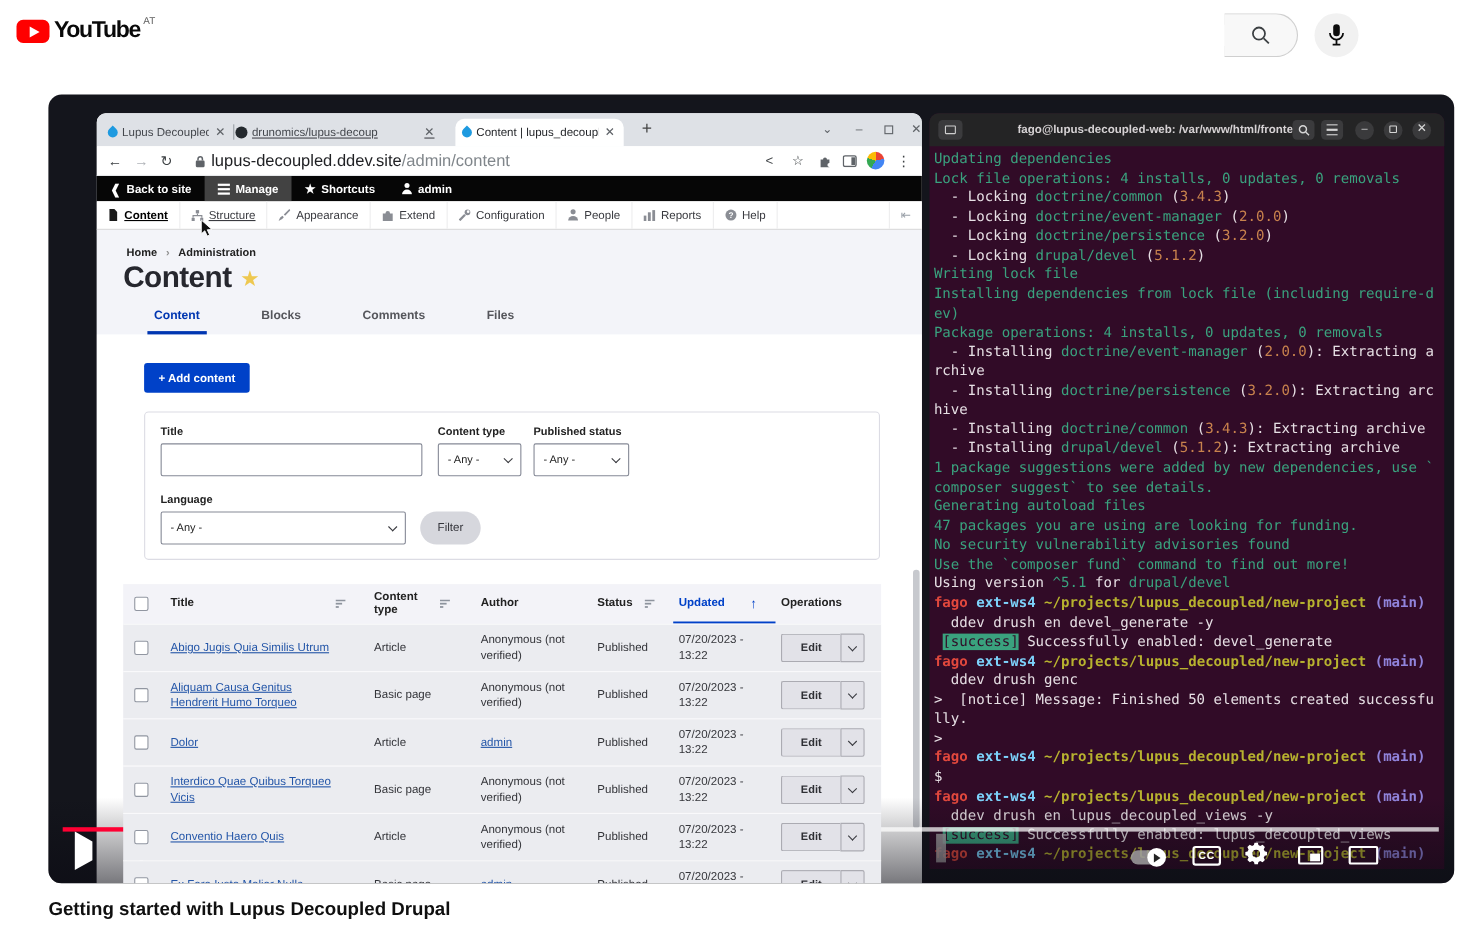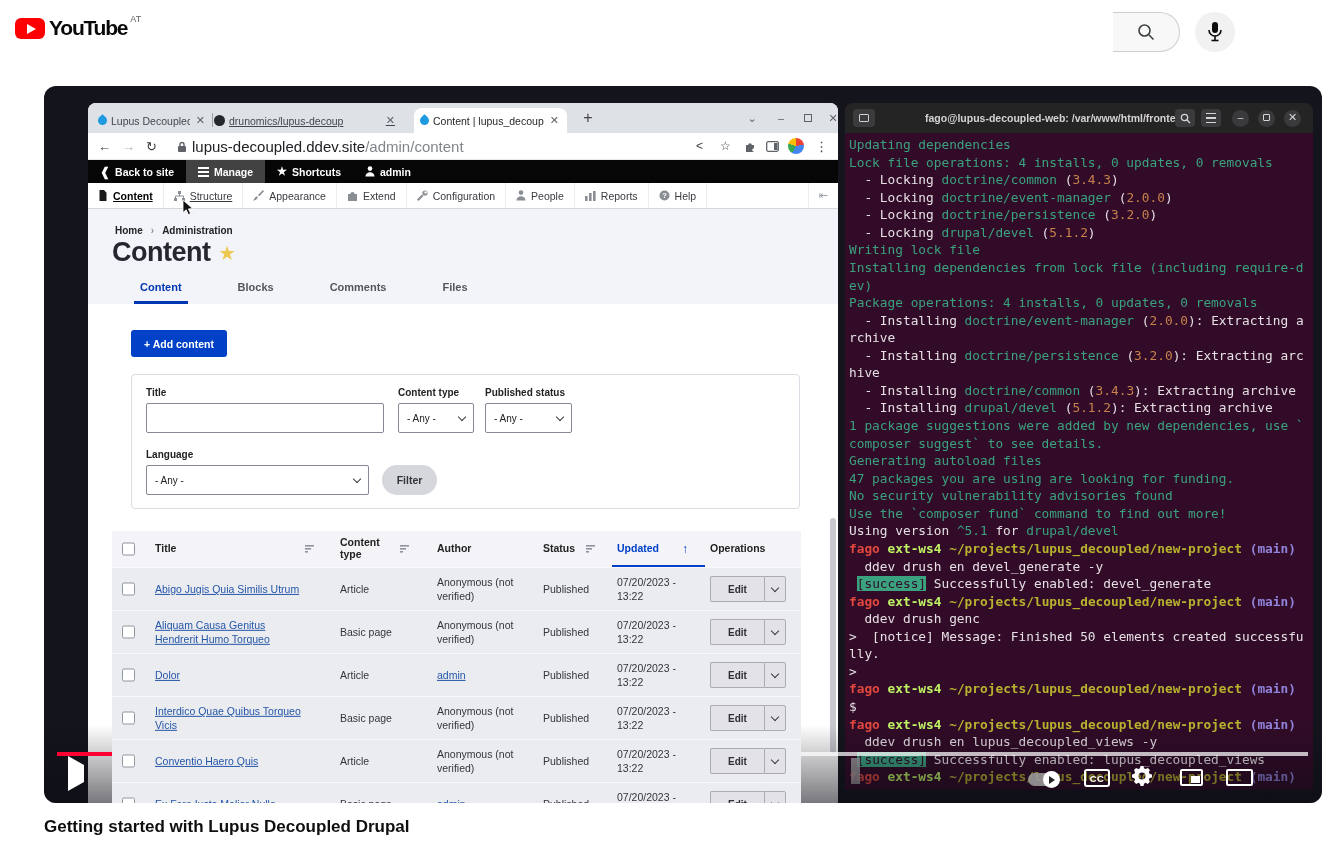--- a/index.html
+++ b/index.html
@@ -70,21 +70,21 @@
   .title-star { font-size:17px; color:#eec850; margin-left:9px; vertical-align:2px; cursor:pointer; }
   .ctabs { position:absolute; top:68px; left:46px; display:flex; gap:44px; font-size:11px; font-weight:bold; color:#55565c; z-index:2; }
   .ctab { padding:4px 6px 8px; cursor:pointer; }
   .ctab-active { color:#0036b1; border-bottom:3px solid #0036b1; }
   .add-btn { position:absolute; top:121px; left:43px; height:27px; padding:12px 13px; background:#0041c8; color:#fff; font-size:10.5px; font-weight:bold; border:none; border-radius:3px; display:flex; align-items:center; cursor:pointer; z-index:2; }
   .filter-card { position:absolute; top:165px; left:43px; width:669px; height:135px; background:#fff; border:1px solid #dcdce4; border-radius:4px; z-index:2; }
   .flabel { position:absolute; font-size:10px; font-weight:bold; color:#222; }
   .finput { position:absolute; border:1px solid #858996; border-radius:2px; background:#fff; font-size:10.5px; padding:0 8px; outline:none; font-family:"Liberation Sans",sans-serif; }
   .fselect { position:absolute; border:1px solid #858996; border-radius:2px; background:#fff; font-size:10px; color:#222; display:flex; align-items:center; justify-content:space-between; padding:0 8px; cursor:pointer; }
   .chev { width:6px; height:6px; border-right:1.6px solid #3a3b40; border-bottom:1.6px solid #3a3b40; transform:rotate(45deg); margin-top:-3px; }
-  .filter-btn { position:absolute; left:250px; top:90px; width:55px; height:30px; background:#d6d7dd; border:none; border-radius:15px; font-size:10.5px; font-weight:bold; color:#33343a; cursor:pointer; }
+  .filter-btn { position:absolute; left:250px; top:90px; width:55px; height:30px; background:#d6d7dd; border:none; border-radius:15px; font-size:10.5px; font-weight:normal; color:#33343a; cursor:pointer; }
 
   .ctable { position:absolute; top:322px; left:24px; width:689px; z-index:2; }
   .thead { position:relative; height:36px; background:#f3f3f8; font-size:10.5px; font-weight:bold; color:#222; }
   .th { position:absolute; top:50%; transform:translateY(-50%); cursor:pointer; line-height:1.1; }
   .sorticon { position:absolute; top:14px; }
   .th-updated { color:#0041c8; }
   .upd-arrow { position:absolute; left:570px; top:50%; transform:translateY(-50%); color:#0041c8; font-size:12px; font-weight:bold; }
   .upd-underline { position:absolute; left:500px; bottom:0; width:93px; height:2.5px; background:#0041c8; }
   .cb { position:absolute; left:10px; top:50%; transform:translateY(-50%); width:13px; height:13px; background:#fff; border:1px solid #9196a1; border-radius:2px; cursor:pointer; }
   .trow { position:relative; height:43px; background:#ebecf0; border-top:1px solid #f9f9fb; }
@@ -109,21 +109,21 @@
   .term-sqbtn { position:absolute; top:6px; width:20px; height:18px; background:#3b3b3d; border-radius:4px; display:flex; align-items:center; justify-content:center; cursor:pointer; }
   .term-circle { position:absolute; top:7px; width:17px; height:17px; border-radius:50%; background:#3a3a3c; color:#d5d5d5; text-align:center; line-height:15px; font-size:10px; cursor:pointer; }
   .tmb span { display:block; width:10px; height:1.4px; background:#d5d5d5; margin:1.6px 0; }
   .mxsq { width:7px; height:7px; border:1.2px solid #d5d5d5; border-radius:1px; display:inline-block; margin-top:4px; }
   .term-body { position:absolute; top:30px; left:0; right:0; bottom:0; padding:3px 0 0 4px; font-family:"DejaVu Sans Mono", monospace; font-size:12.8px; line-height:17.57px; overflow:hidden; }
   .tline { white-space:pre; }
   .sg-g  { color:#3aa27e; }
   .sg-w  { color:#e6dfe4; }
   .sg-o  { color:#c8824d; }
   .sg-r  { color:#e2483d; font-weight:bold; }
-  .sg-or { color:#bef264; font-weight:bold; }
+  .sg-or { color:#7dd3fc; font-weight:bold; }
   .sg-y  { color:#b8b32f; font-weight:bold; }
   .sg-pu { color:#9184dc; font-weight:bold; }
   .sg-sb { background:#3aa27e; color:#310b27; }
   .term-scroll { position:absolute; left:6px; bottom:6px; width:9px; height:26px; background:#a8a4a7; opacity:.85; cursor:pointer; }
 
   
   .vgradient { position:absolute; left:0; right:0; bottom:0; height:78px; background:linear-gradient(to bottom, rgba(10,10,18,0), rgba(10,10,18,0.55)); pointer-events:none; }
   .progress { position:absolute; left:13px; top:666px; width:1251px; height:3.5px; display:flex; cursor:pointer; }
   .p-played { width:643px; background:#ff0033; }
   .p-scrub { width:9px; background:#ff4d7d; }

